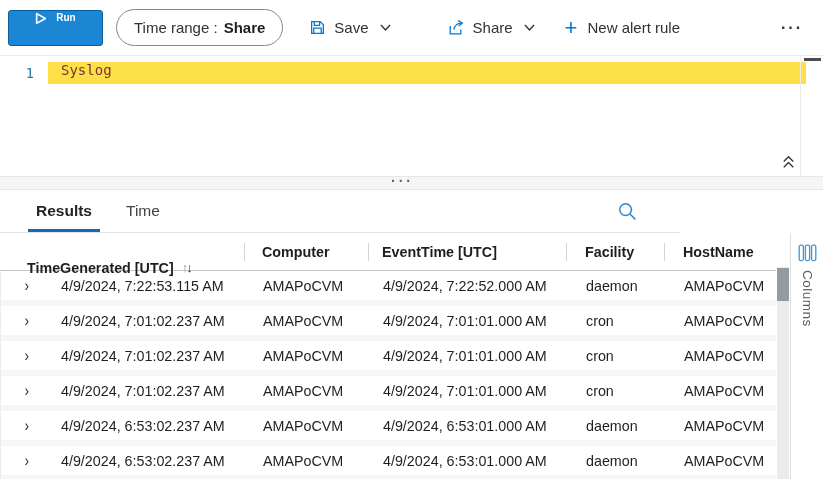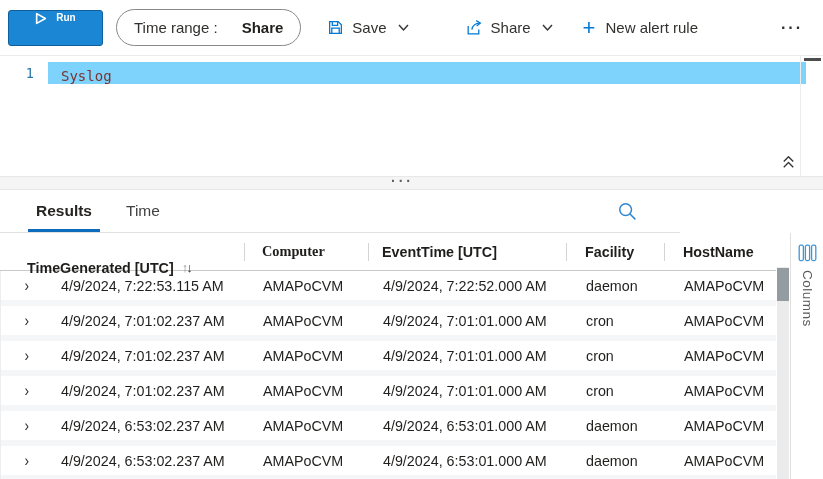--- a/index.html
+++ b/index.html
@@ -6,36 +6,36 @@
   .screen{position:relative;width:823px;height:479px;overflow:hidden;background:#fff;
           font-family:"Liberation Sans",sans-serif;color:#323130;}
 
   
   .toolbar{position:absolute;top:0;left:0;width:823px;height:56px;display:flex;align-items:center;
            border-bottom:1px solid #ebebeb;background:#fff;box-sizing:border-box;}
   .run-btn{margin-left:8px;width:95px;height:36px;background:#1b87d4;border:1px solid #0f5f9d;
            border-radius:3px;color:#fff;font-family:"Liberation Sans",sans-serif;font-size:10px;font-weight:600;
            display:flex;justify-content:center;gap:9px;cursor:pointer;}
   .time-pill{margin-left:13px;height:37px;border:1px solid #8a8886;border-radius:19px;
-             display:flex;align-items:center;padding:0 17px;font-size:15px;gap:24px;box-sizing:border-box;cursor:pointer;}
+             display:flex;align-items:center;padding:0 17px;font-size:15px;gap:6px;box-sizing:border-box;cursor:pointer;}
   .time-pill .val{font-weight:700;color:#201f1e;}
   .tb-item{display:flex;align-items:center;gap:8px;font-size:15px;color:#323130;cursor:pointer;}
   .tb-save{margin-left:26px;}
   .tb-share{margin-left:56px;}
   .tb-alert{margin-left:30px;}
   .plus{color:#0078d4;font-size:22px;font-weight:400;line-height:1;margin-right:2px;}
   .tb-more{margin-left:auto;margin-right:20px;font-size:16px;font-weight:700;letter-spacing:2px;
            color:#323130;cursor:pointer;}
 
   
   .editor{position:absolute;top:56px;left:0;width:823px;height:120px;background:#fff;}
   .code-line{position:absolute;top:6px;left:0;width:806px;height:22px;display:flex;align-items:center;}
   .gutter{width:48px;text-align:right;padding-right:14px;box-sizing:border-box;
           font-family:"DejaVu Sans Mono",monospace;font-size:13.5px;color:#2977a8;}
-  .line-hl{flex:1;height:22px;background:#7dd3fc;display:flex;align-items:flex-end;padding-left:13px;}
+  .line-hl{flex:1;height:22px;background:#fde047;display:flex;align-items:flex-start;padding-left:13px;}
   .code{font-family:"DejaVu Sans Mono",monospace;font-size:14px;color:#7b3430;}
   .editor-strip{position:absolute;top:0;right:0;width:22px;height:120px;border-left:1px solid #ececec;}
   .editor-mark{position:absolute;top:2px;left:3px;width:17px;height:3px;background:#4d4d4d;}
   .collapse-btn{position:absolute;right:24px;bottom:5px;width:22px;height:20px;background:none;border:none;
                 padding:0;cursor:pointer;display:flex;align-items:center;justify-content:center;}
 
   
   .splitter{position:absolute;top:176px;left:0;width:823px;height:14px;background:#f5f5f5;
             border-top:1px solid #e7e7e7;border-bottom:1px solid #e7e7e7;box-sizing:border-box;cursor:row-resize;}
   .splitter .dots{position:absolute;left:391px;top:-4px;font-size:14px;font-weight:700;color:#5f5f5f;letter-spacing:3px;}
@@ -48,21 +48,21 @@
   .tab-results::after{content:"";position:absolute;left:0;right:0;bottom:0;height:3px;background:#0f6cbd;}
   .tab-chart{left:122px;padding:0 4px;}
   .search-btn{position:absolute;right:41px;top:11px;width:22px;height:22px;cursor:pointer;}
 
   
   .grid-header{position:relative;height:38px;display:grid;grid-template-columns:244px 124px 198px 98px 112px;
                align-items:center;border-bottom:1px solid #c8c8c8;box-sizing:border-box;width:776px;
                font-size:14.3px;font-weight:600;color:#1f1e1d;}
   .h-cell{white-space:nowrap;overflow:hidden;}
   .h0{padding-left:27px;display:flex;align-items:center;margin-top:32px;}
-  .h1{padding-left:18px;font-family:Liberation Serif, serif;}
+  .h1{padding-left:18px;}
   .h2{padding-left:14px;}
   .h3{padding-left:19px;}
   .h4{padding-left:19px;}
   .sort{font-weight:400;font-size:13px;margin-left:8px;letter-spacing:-2px;}
   .sort .up{color:#8a8886;}
   .sort .down{color:#323130;}
   .h-sep{position:absolute;top:10px;width:1px;height:18px;background:#d6d4d2;}
 
   .grid-body{width:776px;border-left:1px solid #ededed;box-sizing:border-box;}
   .grid-row{height:35px;display:grid;grid-template-columns:52px 192px 124px 198px 98px 112px;

